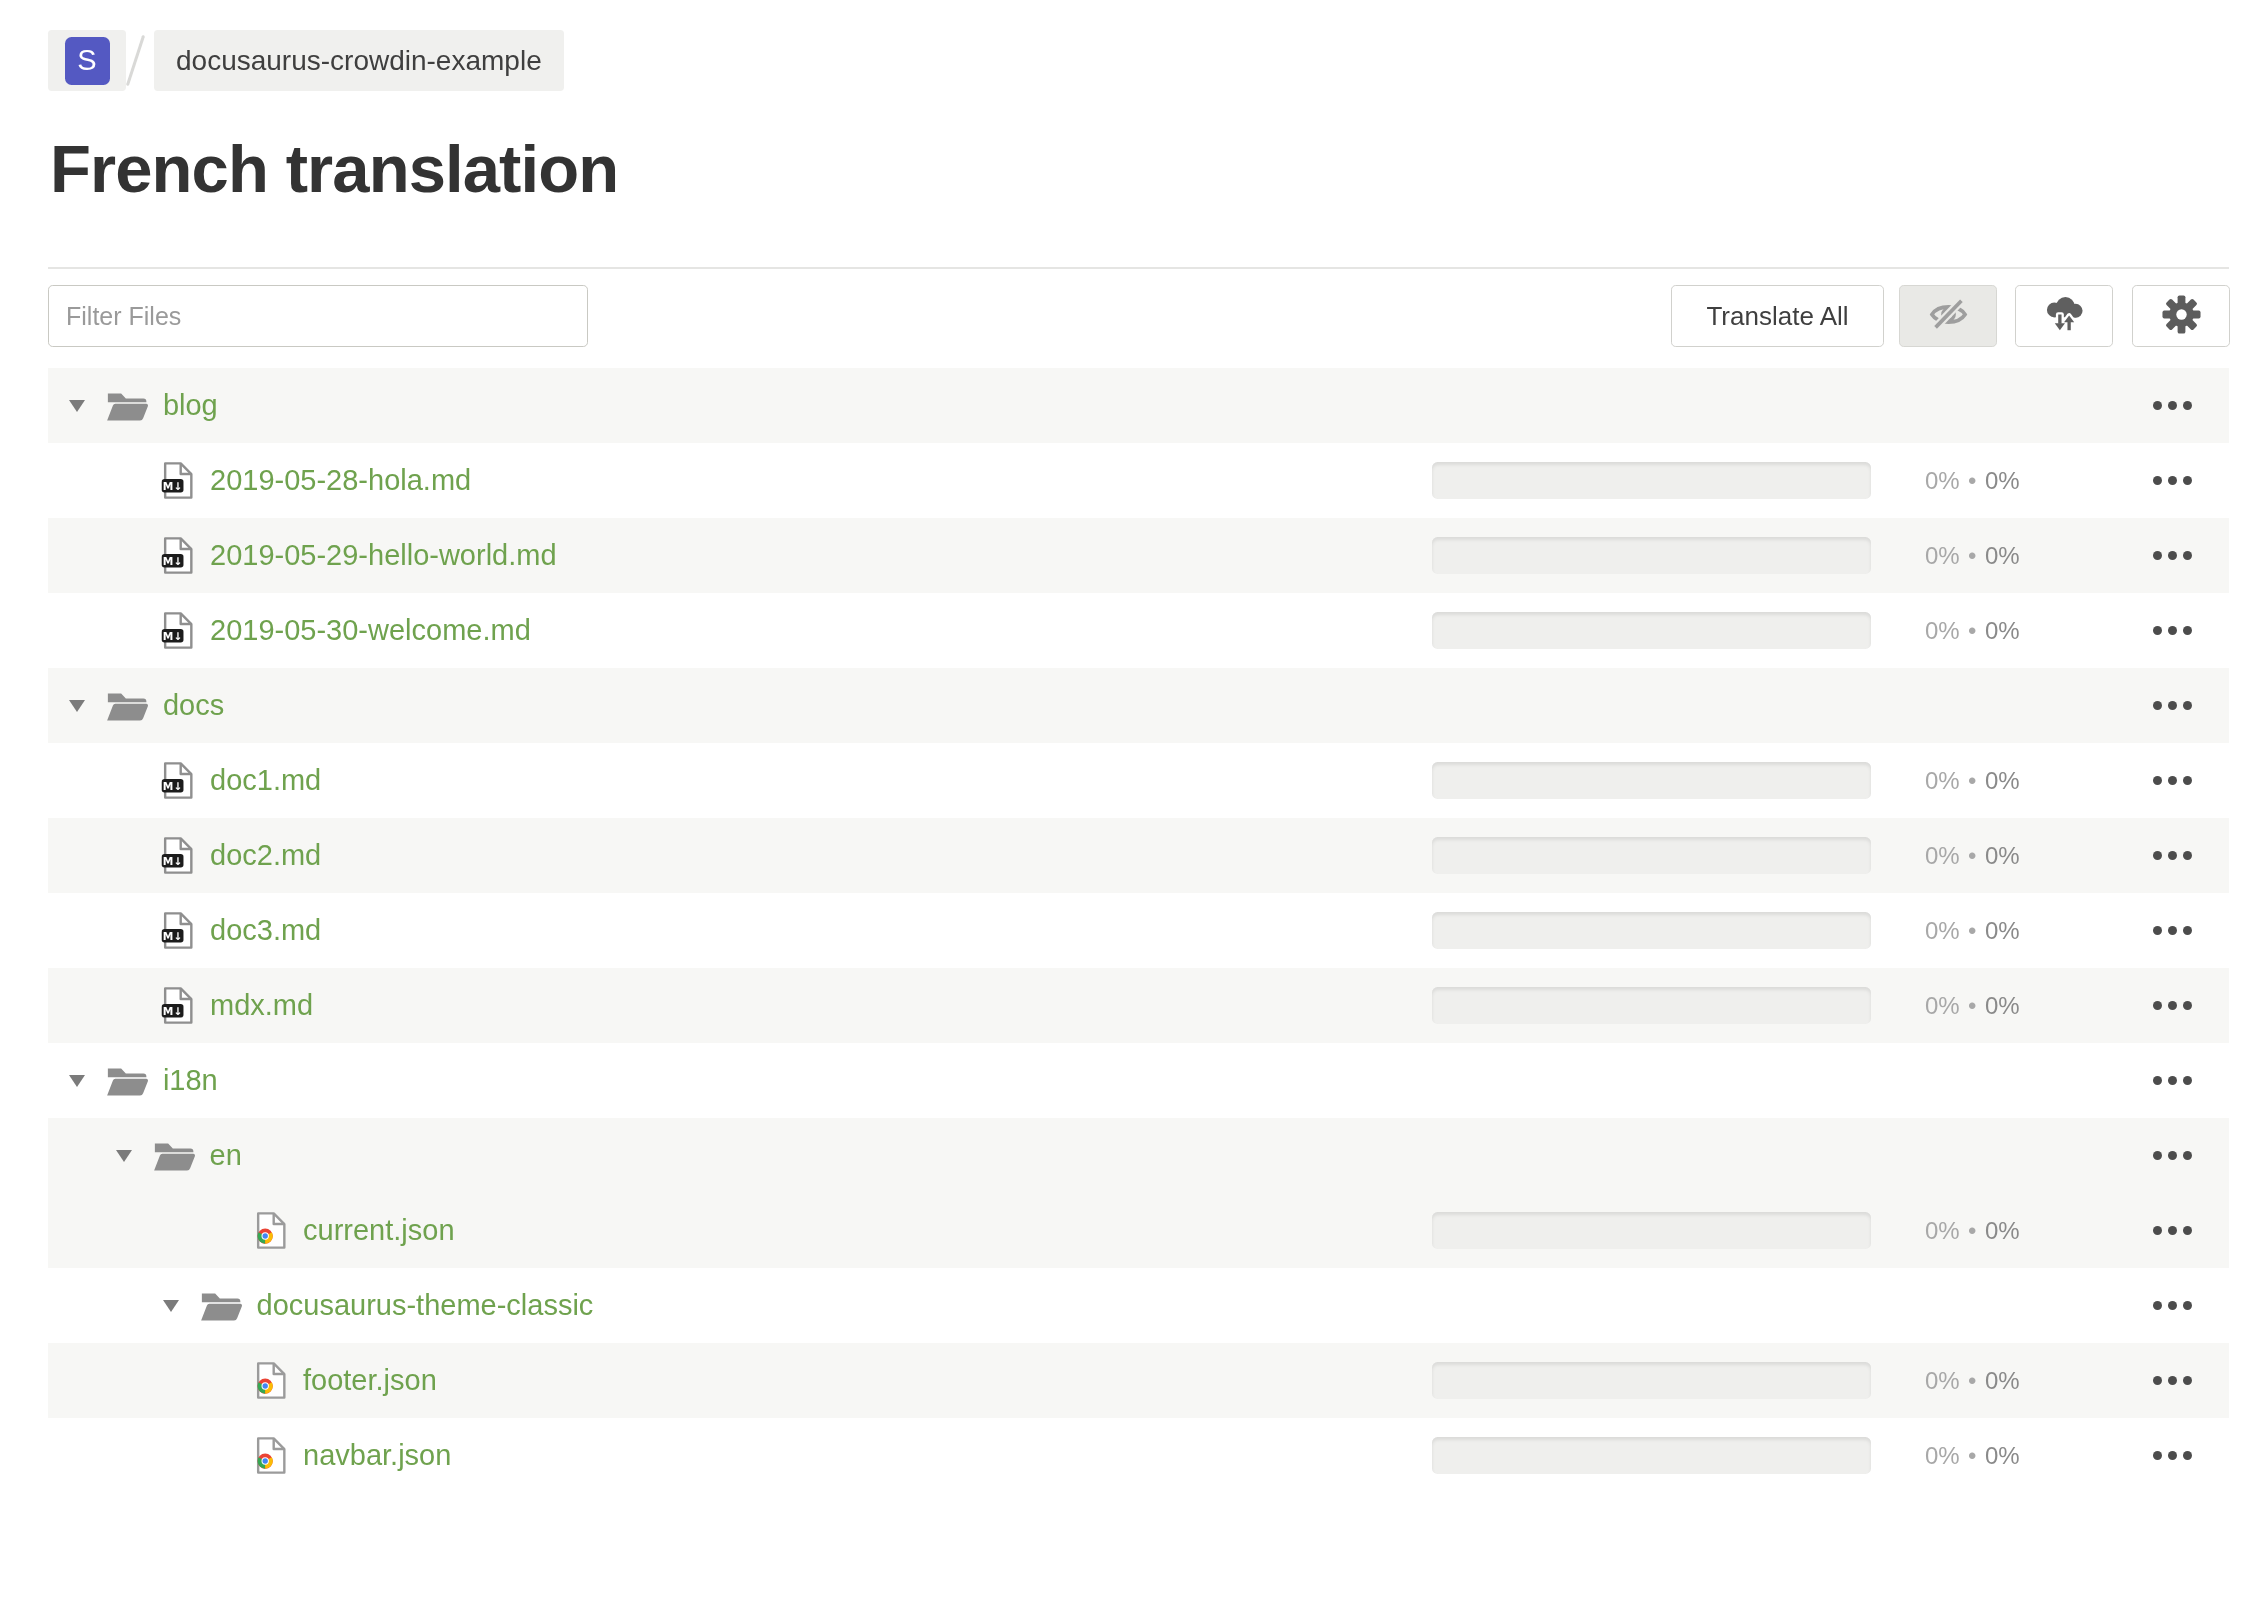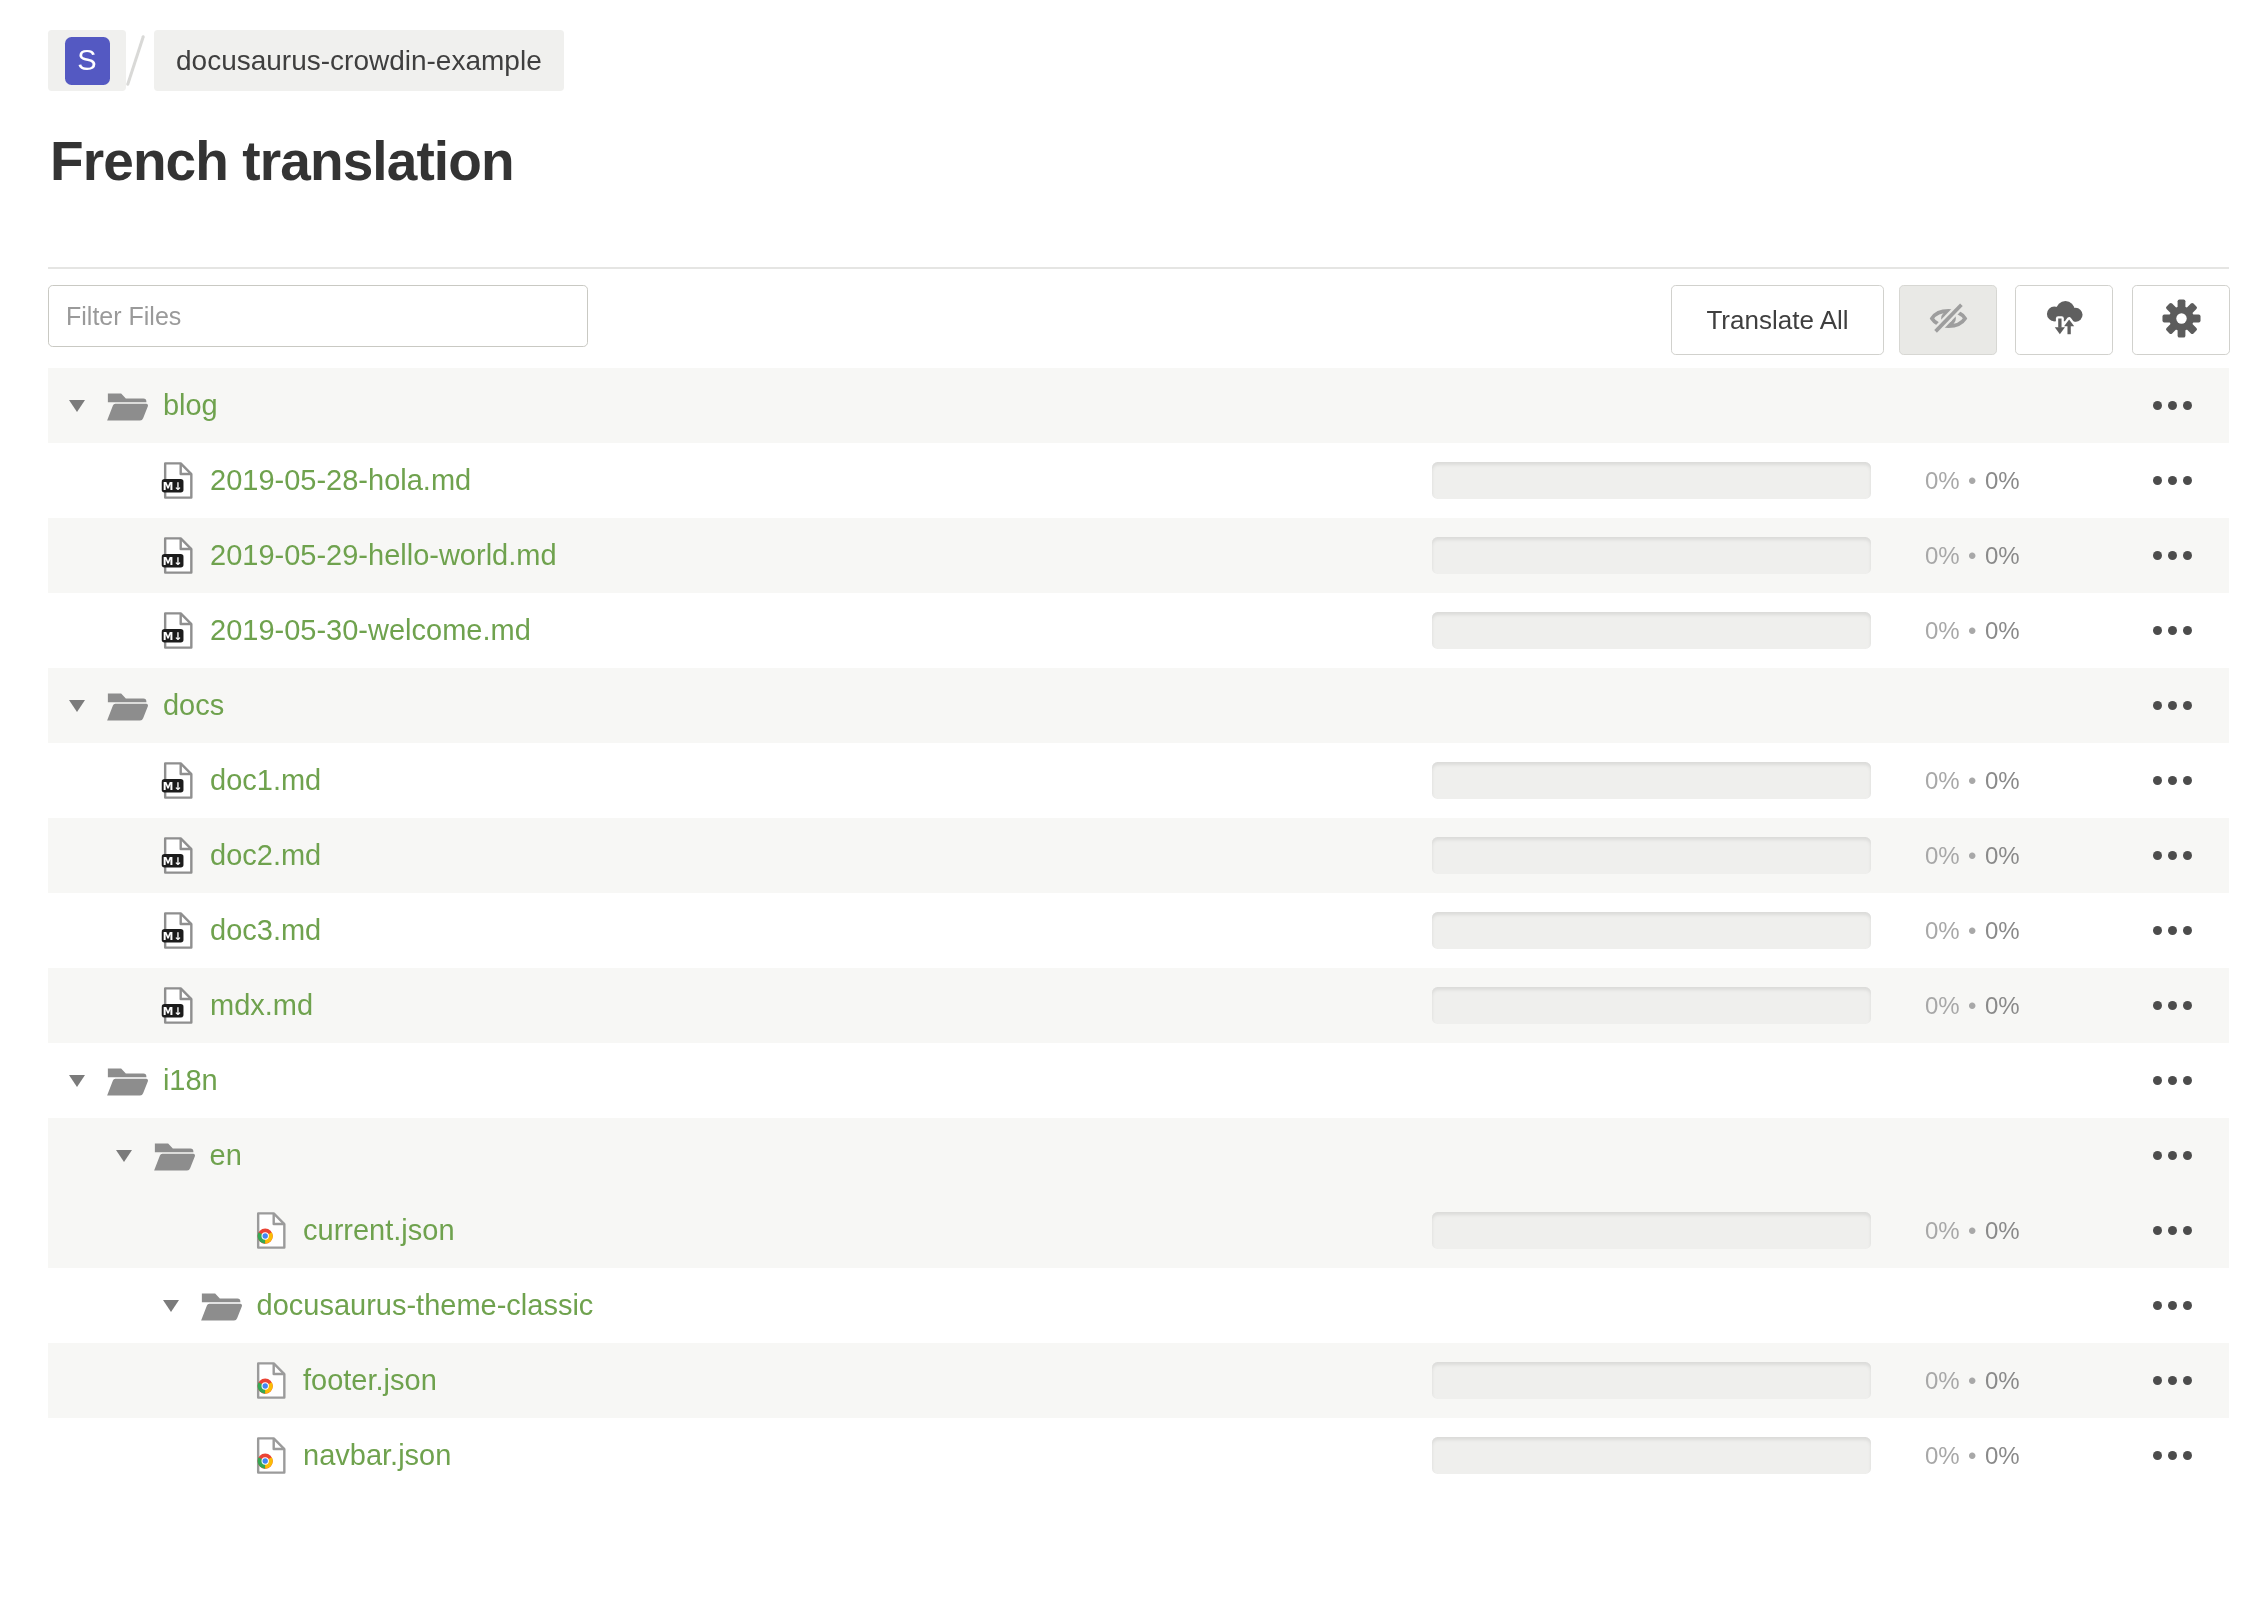--- a/index.html
+++ b/index.html
@@ -12,31 +12,31 @@
   .crumb-chip { background:#f0f0ee; border-radius:3.7px; display:flex; align-items:center; }
   .chip-ws { width:78px; justify-content:center; cursor:pointer; }
   .ws-badge { width:45px; height:48px; background:#5459c2; border-radius:6.5px; color:#fff;
               font-size:29px; display:flex; align-items:center; justify-content:center; }
   .crumb-slash { width:19.6px; position:relative; }
   .crumb-slash::after { content:""; position:absolute; left:8.4px; top:3.7px; height:53px; width:2.8px;
               background:#d9d9d7; transform:rotate(18deg); border-radius:1.9px; }
   .chip-project { padding:0 22.4px; font-size:28px; color:#3f3f3f; cursor:pointer;margin-left:8px; }
 
   
-  .page-title { position:absolute; left:50px; top:131px; font-size:55px; font-weight:700;
+  .page-title { position:absolute; left:50px; top:131px; font-size:67px; font-weight:700;
               color:#333; letter-spacing:-0.9px; line-height:1.12; }
 
   .divider { position:absolute; left:48px; top:267px; width:2181px; height:1.9px; background:#e5e5e3; }
 
   
   .filter-input { position:absolute; left:48px; top:285px; width:540px; height:62px;
               border:1.9px solid #c9c9c3; border-radius:4.7px; padding:0 17px; font-size:25px;
               color:#444; font-family:"Liberation Sans", sans-serif; outline:none; background:#fff; }
   .filter-input::placeholder { color:#9a9a9a; }
-  .tbtn { position:absolute; top:285px; height:70px; background:#fff; border:1.9px solid #d1d1cd;
+  .tbtn { position:absolute; top:285px; height:62px; background:#fff; border:1.9px solid #d1d1cd;
               border-radius:4.7px; display:flex; align-items:center; justify-content:center; cursor:pointer; }
   .btn-translate { left:1671px; width:213px; font-size:26px; color:#3f3f3f; }
   .btn-eye  { left:1899px; width:98px; background:#e9e9e6; border-color:#d7d7d3; }
   .btn-sync { left:2015px; width:98px; }
   .btn-gear { left:2132px; width:98px; }
 
   
   .tree { position:absolute; left:48px; top:368px; width:2181px; }
   .row { position:relative; height:75px; display:flex; align-items:center; }
   .row.striped { background:#f7f7f5; }

